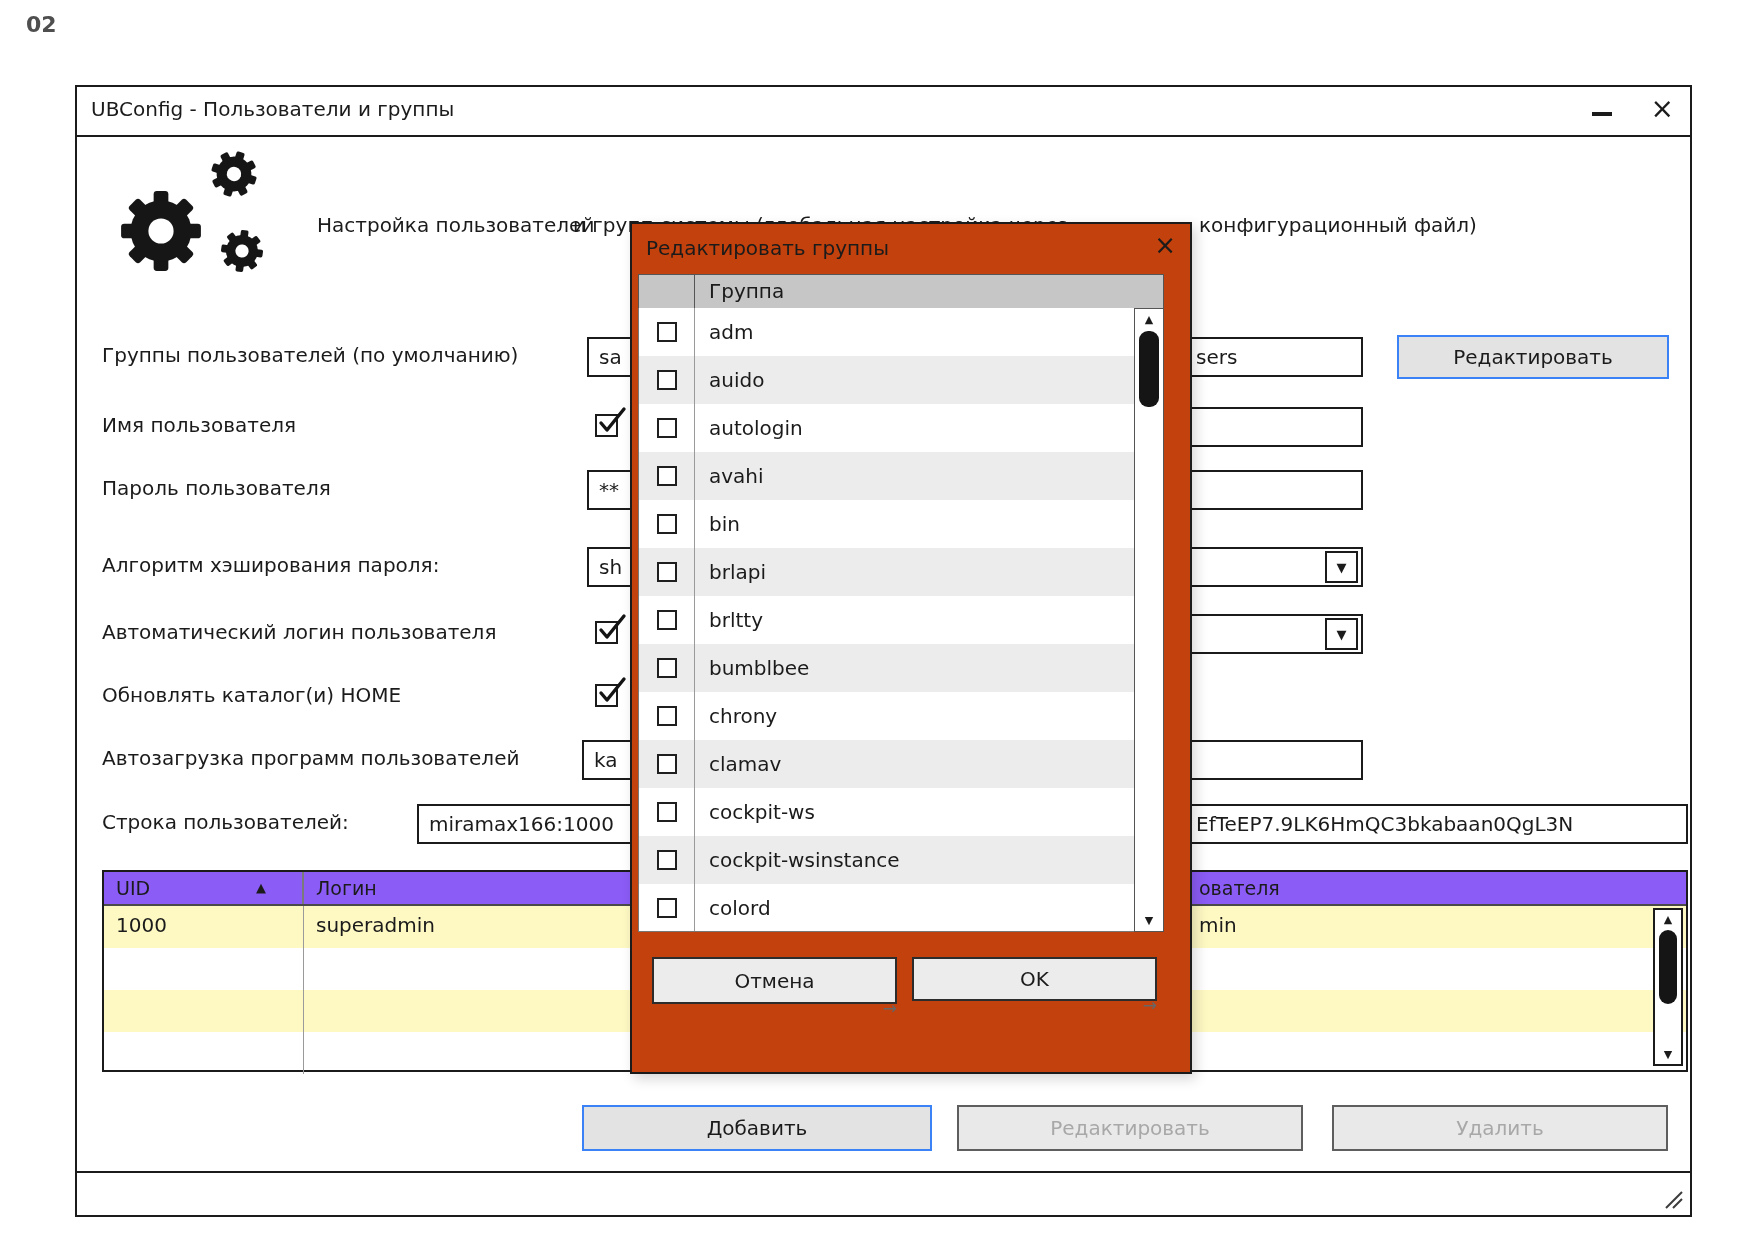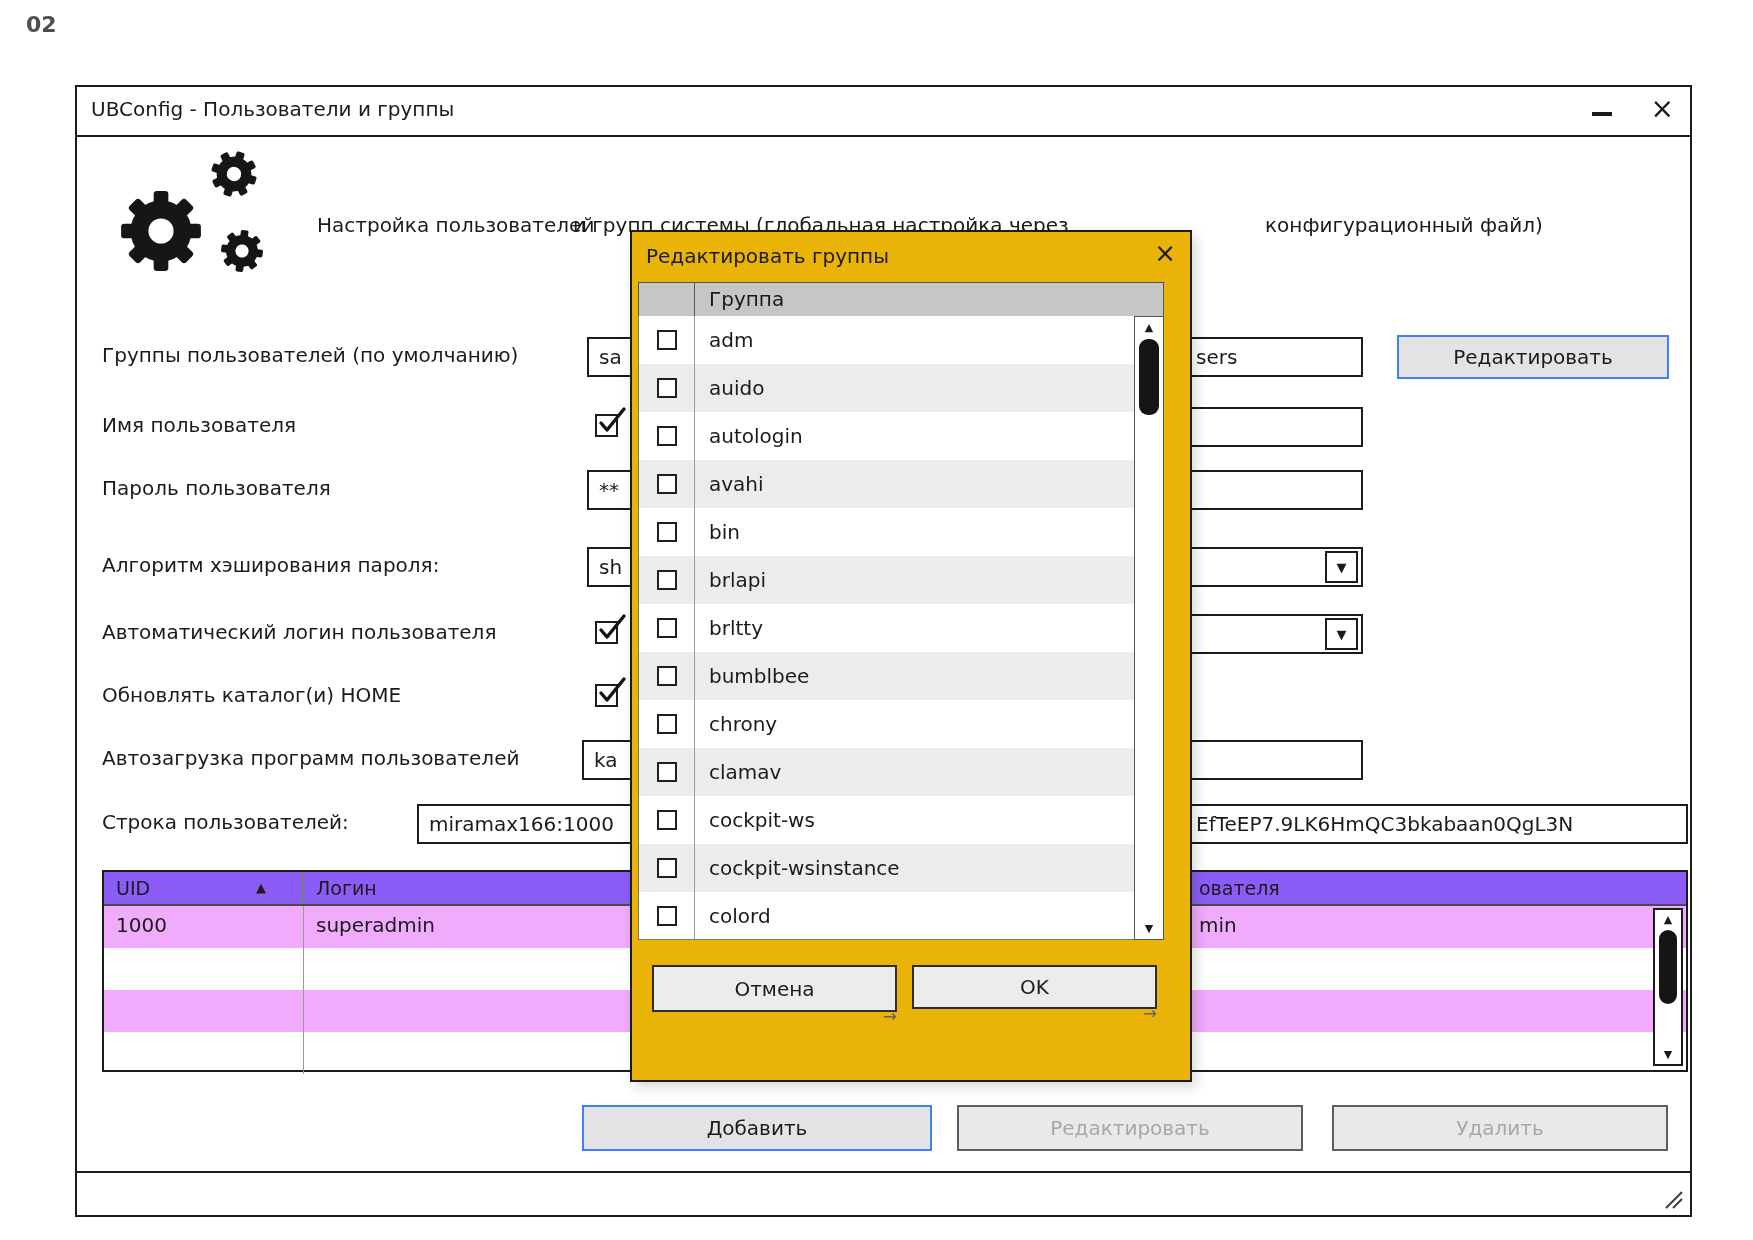--- a/index.html
+++ b/index.html
@@ -23,29 +23,29 @@
   .check{position:absolute;left:-3px;top:-10px;width:34px;height:34px;overflow:visible;pointer-events:none}
   .dd{position:absolute;right:3px;top:2px;width:33px;height:32px;border:2px solid #1b1b1b;background:#fff;
       display:flex;align-items:center;justify-content:center;box-sizing:border-box;cursor:pointer}
   .dd span{font-size:13px}
   .table{position:absolute;border:2px solid #1b1b1b;box-sizing:border-box;background:#fff}
   .thead{display:flex;height:34px;background:#8b5cf6;border-bottom:2px solid #4a4a4a;box-sizing:border-box}
   .th{position:relative;box-sizing:border-box;border-right:2px solid #7a7a7a;font-size:19px;padding:5px 0 0 12px;white-space:nowrap}
   .th.last{border-right:none;flex:1}
   .sort{position:absolute;font-size:13px;top:8px}
   .trow{display:flex;height:42px}
-  .trow.alt{background:#f0abfc}
+  .trow.alt{background:#fef9c3}
   .td{position:relative;box-sizing:border-box;border-right:1px solid #9a9a9a;font-size:20px;padding:7px 0 0 12px;white-space:nowrap}
   .td.last{border-right:none;flex:1}
   .vscroll{position:absolute;right:3px;top:36px;bottom:4px;width:30px;border:2px solid #1b1b1b;background:#fff;box-sizing:border-box}
   .sarrow{position:absolute;left:0;right:0;text-align:center;font-size:11px;line-height:1;cursor:pointer}
   .thumb{position:absolute;left:4px;right:4px;background:#151515;border-radius:9px;cursor:pointer}
   .statusbar{position:absolute;left:0;right:0;bottom:0;height:42px;border-top:2px solid #1b1b1b}
   .grip{position:absolute;right:6px;bottom:5px;cursor:nwse-resize}
-  .dialog{position:absolute;left:630px;top:230px;width:558px;height:848px;border:2px solid #1b1b1b;background:#eab308;
+  .dialog{position:absolute;left:630px;top:222px;width:558px;height:848px;border:2px solid #1b1b1b;background:#c2410c;
           box-shadow:4px 5px 12px rgba(0,0,0,0.16)}
   .dtitle{position:absolute;left:14px;top:12px;font-size:20px;white-space:nowrap}
   .dclose{position:absolute;right:14px;top:5px;font-size:26px;line-height:1.3;cursor:pointer}
   .dhead{position:absolute;left:6px;top:50px;width:526px;height:44px;background:#c6c6c6;border:1px solid #555;
          box-sizing:border-box;display:flex}
   .dhead .cbcol{width:56px;border-right:1px solid #555;box-sizing:border-box}
   .dhead .gname{padding:4px 0 0 14px;font-size:20px}
   .dlist{position:absolute;left:6px;top:84px;width:526px;height:624px;border:1px solid #777;border-top:none;
          box-sizing:border-box;overflow:hidden;background:#fff}
   .drow{display:flex;height:48px;align-items:center;cursor:pointer}
@@ -88,21 +88,21 @@
           <circle r="12" fill="#ffffff"></circle>
         </g>
       </defs>
       <use href="#gearsym" transform="translate(48,90) scale(1.05)" fill="#161616"></use>
       <use href="#gearsym" transform="translate(121,33) scale(0.60) rotate(18)" fill="#161616"></use>
       <use href="#gearsym" transform="translate(129,110) scale(0.55) rotate(8)" fill="#161616"></use>
     </svg>
 
     <span class="desc" style="left:240px;top:126px">Настройка пользователей</span>
     <span class="desc" style="left:496px;top:126px">и групп системы (глобальная настройка через</span>
-    <span class="desc" style="left:1188px;top:126px">конфигурационный файл)</span>
+    <span class="desc" style="left:1122px;top:126px">конфигурационный файл)</span>
 
     <div class="lab" style="top:256px">Группы пользователей (по умолчанию)</div>
     <div class="field" style="left:510px;top:250px;width:776px">
       <span class="fv">sa</span>
       <span class="fv" style="left:607px">sers</span>
     </div>
     <div class="btn" style="left:1320px;top:248px;width:272px;height:44px">Редактировать</div>
 
     <div class="lab" style="top:326px">Имя пользователя</div>
     <div class="cb" style="left:518px;top:327px">

